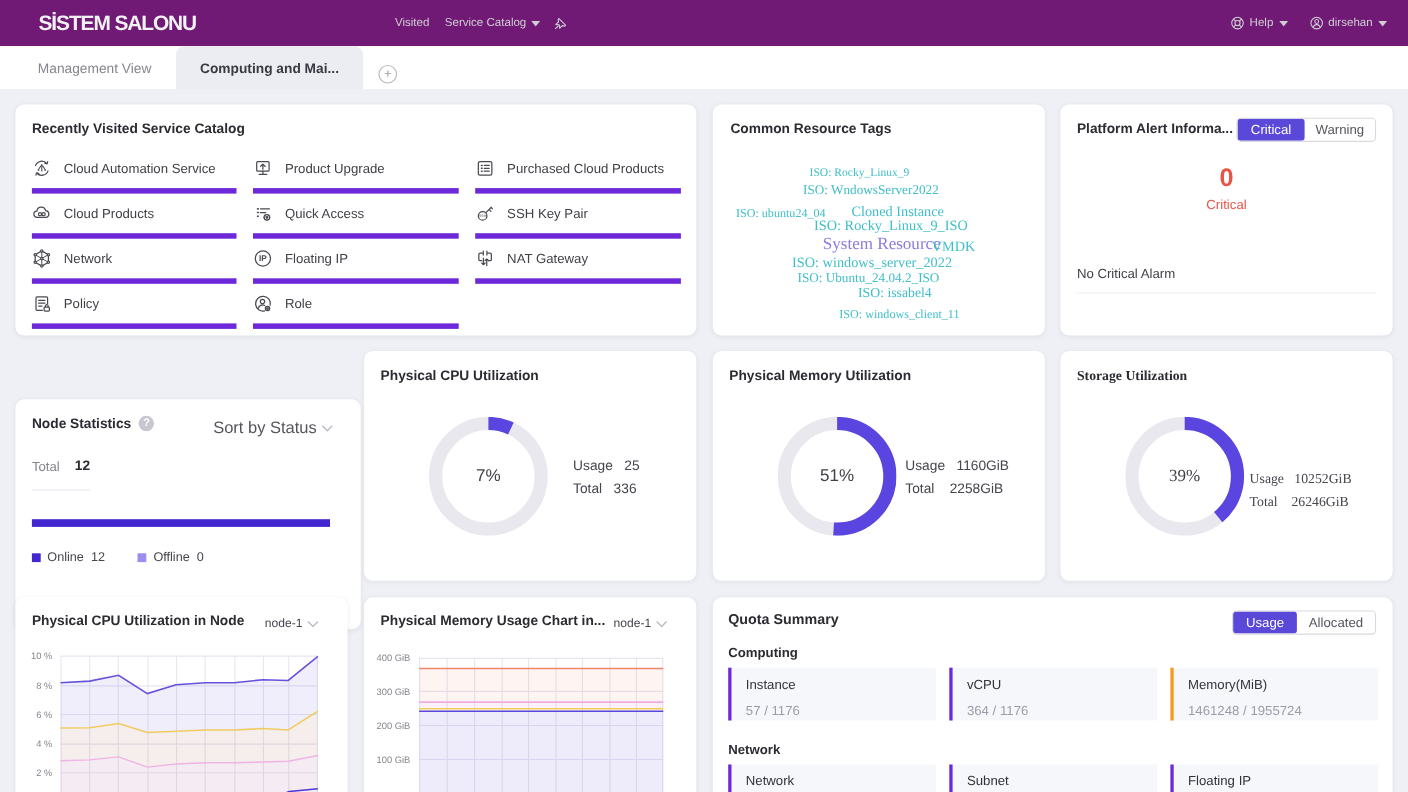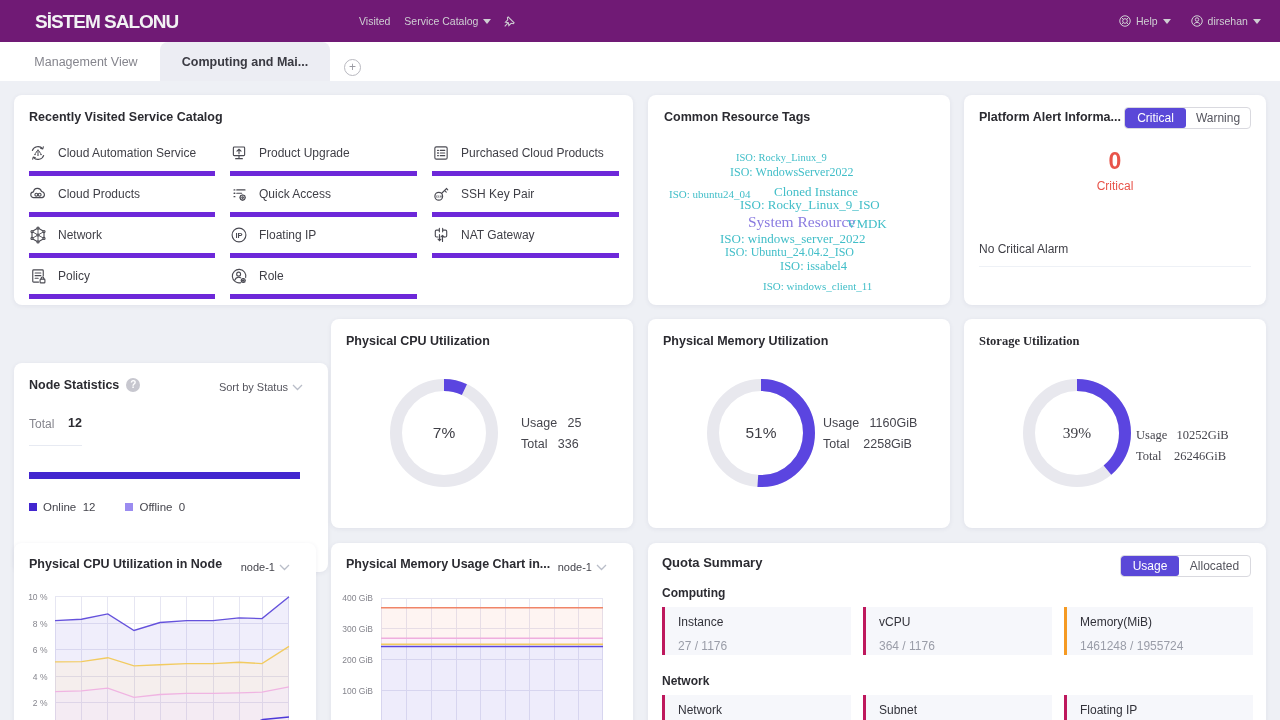--- a/index.html
+++ b/index.html
@@ -40,21 +40,21 @@
 
 .tag { position:absolute; font-family:"Liberation Serif", serif; color:#41bec8; white-space:nowrap; line-height:1; }
 
 .tgl { position:absolute; display:flex; border:1px solid #d9d9df; border-radius:4px; overflow:hidden; background:#fff; }
 .tgl .t { font-size:12px; height:20px; line-height:20px; text-align:center; color:#55555e; }
 .tgl .t.on { background:#5a48d8; color:#fff; border-radius:3px; }
 
 .usage-lines { position:absolute; font-size:12.5px; color:#45454d; line-height:14px; }
 .usage-lines .row { margin-bottom:7px; }
 
-.qbox { position:absolute; height:48px; width:189px; background:#f6f7fb; border-left:3px solid #be185d; padding:8px 0 0 13px; }
+.qbox { position:absolute; height:48px; width:189px; background:#f6f7fb; border-left:3px solid #6d28d9; padding:8px 0 0 13px; }
 .qbox .nm { font-size:12px; color:#32323a; margin-bottom:10px; }
 .qbox .vl { font-size:12px; color:#9a9da8; }
 .subhead { position:absolute; font-size:12px; font-weight:bold; color:#2b2b31; }
 </style>
 </head>
 <body>
 <div class="hdr">
   <div class="logo">SİSTEM SALONU</div>
   <div class="hnav">
     <div class="itm">Visited</div>
@@ -196,21 +196,21 @@
   <div style="position:absolute;left:0;top:84px;width:100%;text-align:center;color:#e8544a;font-size:12px;">Critical</div>
   <div style="position:absolute;left:15px;top:147px;font-size:12px;color:#3f3f46;">No Critical Alarm</div>
   <div style="position:absolute;left:15px;right:15px;top:171px;border-top:1px solid #eef1f6;"></div>
 </div>
 
 <div class="card" id="c4">
   <div style="position:absolute;left:15px;top:15px;display:flex;align-items:center;">
     <span class="ctitle">Node Statistics</span>
     <span style="display:inline-block;width:14px;height:14px;border-radius:50%;background:#c7c7cf;color:#fff;font-size:10px;line-height:14px;text-align:center;margin-left:7px;font-weight:bold;">?</span>
   </div>
-  <div style="position:absolute;right:25px;top:18px;font-size:11px;color:#55555e;display:flex;align-items:center;">Sort by Status<svg width="11" height="7" viewBox="0 0 11 7" fill="none" stroke="#b9bdc8" stroke-width="1.3" style="margin-left:4px;">
+  <div style="position:absolute;right:25px;top:18px;font-size:15px;color:#55555e;display:flex;align-items:center;">Sort by Status<svg width="11" height="7" viewBox="0 0 11 7" fill="none" stroke="#b9bdc8" stroke-width="1.3" style="margin-left:4px;">
         <path d="M1 1l4.5 4.5L10 1"></path>
       </svg></div>
   <div style="position:absolute;left:15px;top:54px;font-size:12px;color:#85858d;">Total</div>
   <div style="position:absolute;left:54px;top:53px;font-size:12.5px;font-weight:bold;color:#2b2b31;">12</div>
   <div style="position:absolute;left:15px;top:82px;width:53px;border-top:1px solid #e7eaf2;"></div>
   <div style="position:absolute;left:15px;top:109px;width:271px;height:7px;background:#4226cf;"></div>
   <div style="position:absolute;left:15px;top:140px;font-size:11.5px;color:#45454d;display:flex;align-items:center;height:8px;">
     <span style="width:8px;height:8px;background:#4226cf;margin-right:6px;"></span>Online&nbsp;&nbsp;12
     <span style="width:8px;height:8px;background:#9b8cf0;margin-left:30px;margin-right:6px;"></span>Offline&nbsp;&nbsp;0
   </div>
@@ -321,21 +321,21 @@
 
 <div class="card" id="c10">
   <div style="position:absolute;left:14px;top:12px;font-size:13px;" class="ctitle">Quota Summary</div>
   <div class="tgl" style="right:15px;top:12px;">
     <div class="t on" style="width:58px;">Usage</div>
       <div class="t" style="width:71px;">Allocated</div>
   </div>
   <div class="subhead" style="left:14px;top:43px;">Computing</div>
   <div class="qbox" style="left:14px;top:64px;">
     <div class="nm">Instance</div>
-      <div class="vl">27 / 1176</div>
+      <div class="vl">57 / 1176</div>
   </div>
   <div class="qbox" style="left:215px;top:64px;">
     <div class="nm">vCPU</div>
       <div class="vl">364 / 1176</div>
   </div>
   <div class="qbox" style="left:416px;top:64px;border-left-color:#f59a23;">
     <div class="nm">Memory(MiB)</div>
       <div class="vl">1461248 / 1955724</div>
   </div>
   <div class="subhead" style="left:14px;top:131px;">Network</div>

